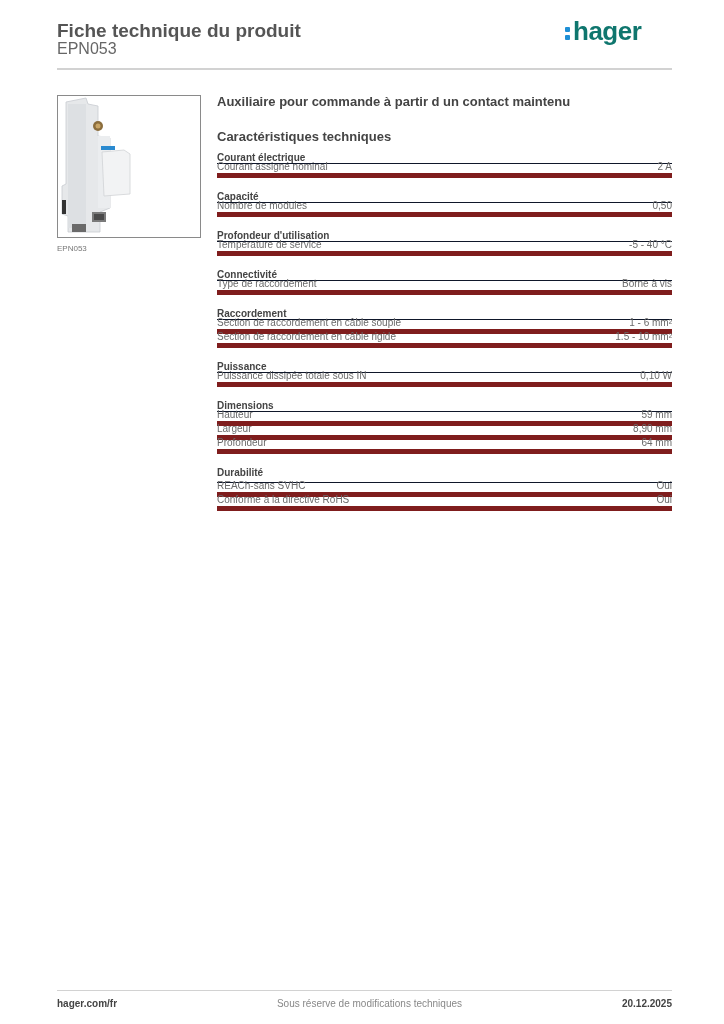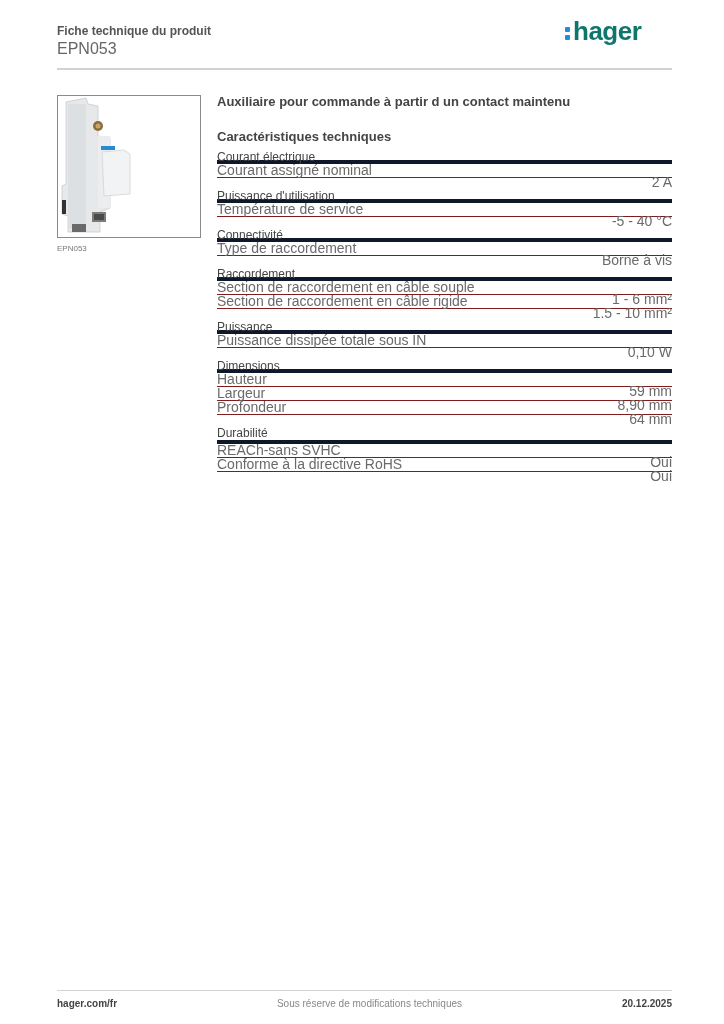--- a/index.html
+++ b/index.html
@@ -1,39 +1,39 @@
 <!DOCTYPE html>
 <html><head>
   <meta charset="utf-8">
   <style>
     * { box-sizing: border-box; margin: 0; padding: 0; }
     html, body { width: 724px; height: 1024px; background: #ffffff; overflow: hidden; }
     body { position: relative; font-family: "Liberation Sans", sans-serif; color: #4a4a4a; }
 
     .header { position: absolute; left: 57px; top: 22px; width: 615px; }
-    .title { font-size: 12px; font-weight: bold; color: #555555; line-height: 18px; }
+    .title { font-size: 19px; font-weight: bold; color: #555555; line-height: 18px; }
     .subtitle { font-size: 16px; color: #666666; line-height: 18px; }
     .header-rule { position: absolute; left: 57px; top: 68px; width: 615px; height: 2px; background: #d2d2d2; }
 
     .logo { position: absolute; left: 565px; top: 16px; font-size: 26px; font-weight: bold; color: #0f766e; letter-spacing: -0.5px; line-height: 30px; }
     .logo .dots { display: inline-block; width: 6px; height: 18px; position: relative; margin-right: 2px; vertical-align: -1px; }
     .logo .dots::before, .logo .dots::after { content: ""; position: absolute; left: 0; width: 5px; height: 5px; background: #1e8fd6; border-radius: 1px; }
     .logo .dots::before { top: 4px; }
     .logo .dots::after { top: 12px; }
 
     .product-image { position: absolute; left: 57px; top: 95px; width: 144px; height: 143px; border: 1px solid #8a8a8a; background: #fff; overflow: hidden; }
     .image-caption { position: absolute; left: 57px; top: 244px; font-size: 8px; color: #777; }
 
     .content { position: absolute; left: 217px; top: 96px; width: 455px; }
     .desc { font-size: 13px; font-weight: bold; color: #444; height: 12px; line-height: 12px; }
     .section-title-main { font-size: 13px; font-weight: bold; color: #444; margin-top: 23px; height: 12px; line-height: 12px; }
 
     .group { margin-top: 13px; }
-    .group-title { font-size: 12px; font-weight: normal; color: #444; line-height: 11px; height: 12px; border-bottom: 4px solid #0f172a; }
-    .row { display: flex; justify-content: space-between; font-size: 14px; color: #6a6a6a; line-height: 13px; height: 14px; border-bottom: 1px solid #7f1d1d; }
+    .group-title { font-size: 10px; font-weight: bold; color: #444; line-height: 11px; height: 12px; border-bottom: 1px solid #0f172a; }
+    .row { display: flex; justify-content: space-between; font-size: 10px; color: #6a6a6a; line-height: 13px; height: 14px; border-bottom: 5px solid #7f1d1d; align-items: flex-end; }
     .row .val { text-align: right; margin-top: 12px; }
 
     .footer-rule { position: absolute; left: 57px; top: 990px; width: 615px; height: 1px; background: #d2d2d2; }
     .footer { position: absolute; left: 57px; top: 998px; width: 615px; font-size: 10px; display: flex; justify-content: space-between; }
     .footer .left { font-weight: bold; color: #444; }
     .footer .mid { color: #888; }
     .footer .right { font-weight: bold; color: #444; }
   </style>
 </head>
 <body>
@@ -70,23 +70,30 @@
   <div class="section-title-main">Caractéristiques techniques</div>
 
   <div class="group" style="margin-top:9px;">
     <div class="group-title">Courant électrique</div>
     <div class="row">
       <span>Courant assigné nominal</span>
       <span class="val">2 A</span>
     </div>
   </div>
 
+  <div class="group">
+    <div class="group-title">Capacité</div>
+    <div class="row">
+      <span>Nombre de modules</span>
+      <span class="val">0,50</span>
+    </div>
+  </div>
 
   <div class="group">
-    <div class="group-title">Puissance d'utilisation</div>
+    <div class="group-title">Profondeur d'utilisation</div>
     <div class="row">
       <span>Température de service</span>
       <span class="val">-5 - 40 °C</span>
     </div>
   </div>
 
   <div class="group">
     <div class="group-title">Connectivité</div>
     <div class="row">
       <span>Type de raccordement</span>

